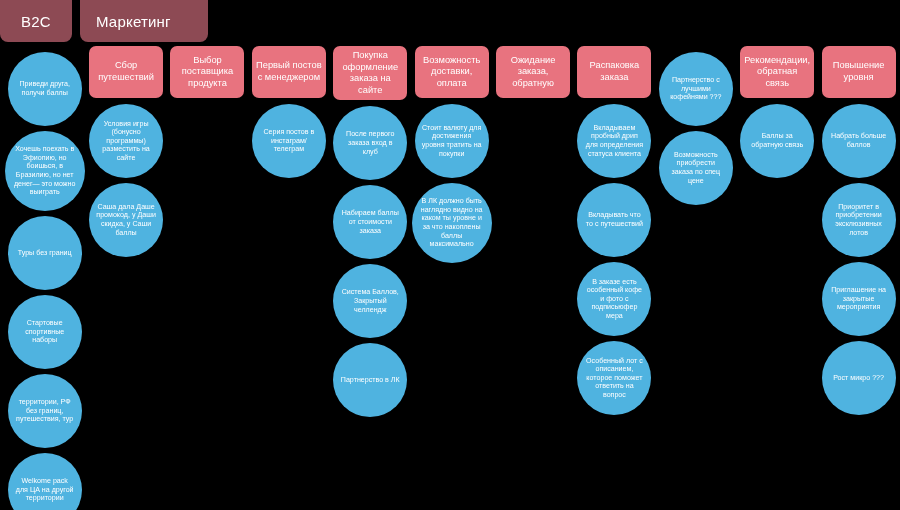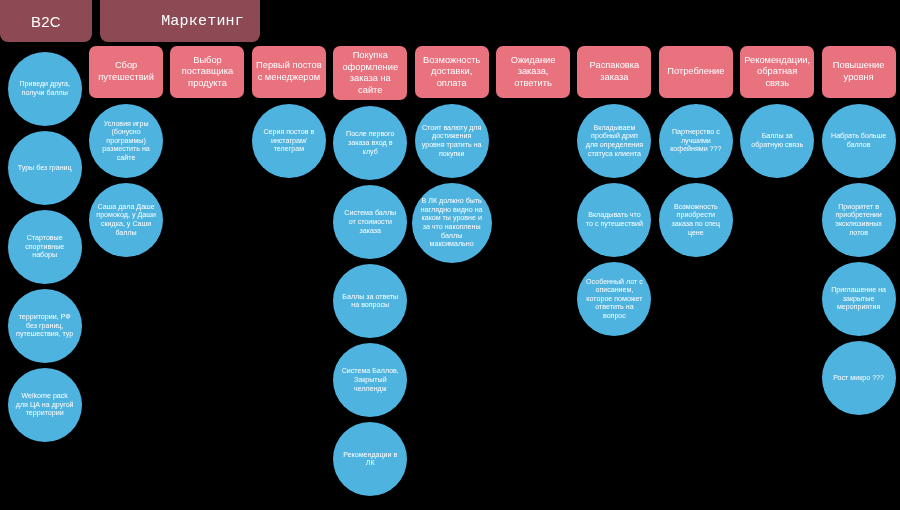--- a/index.html
+++ b/index.html
@@ -21,22 +21,22 @@
     color:#ffffff;
     border-radius:0 0 8px 8px;
     display:flex;align-items:center;
     padding:0 16px;
     height:42px;
     font-size:15px;
     letter-spacing:.2px;
     box-sizing:border-box;
     white-space:nowrap;
   }
-  .top-chip.b2c{width:92px;justify-content:center;}
-  .top-chip.mkt{width:160px;justify-content:flex-end;font-family:Liberation Mono, monospace;}
+  .top-chip.b2c{width:72px;justify-content:center;}
+  .top-chip.mkt{width:128px;justify-content:flex-start;}
 
   
   .board{
     position:absolute;
     top:46px;left:4px;
     width:896px;
     display:flex;
   }
   .col{
     width:81.4px;
@@ -100,20 +100,21 @@
   </div>
   <div class="top-chip mkt">
     <span>Маркетинг</span>
   </div>
 </div>
 
 <div class="board" id="board">
     <div class="col">
       <div class="cards">
         <div class="bubble">Приведи друга, получи баллы</div>
+        <div class="bubble tall">Хочешь поехать в Эфиопию, но боишься, в Бразилию, но нет денег— это можно выиграть</div>
         <div class="bubble">Туры без границ</div>
         <div class="bubble">Стартовые спортивные наборы</div>
         <div class="bubble">территории, РФ без границ, путешествия, тур</div>
         <div class="bubble">Welkome pack для ЦА на другой территории</div>
       </div>
     </div>
     <div class="col">
       <div class="stage">Сбор путешествий</div>
       <div class="cards">
         <div class="bubble">Условия игры (бонусно программы) разместить на сайте</div>
@@ -127,47 +128,46 @@
     <div class="col">
       <div class="stage">Первый постов с менеджером</div>
       <div class="cards">
         <div class="bubble">Серия постов в инстаграм/ телеграм</div>
       </div>
     </div>
     <div class="col">
       <div class="stage">Покупка оформление заказа на сайте</div>
       <div class="cards">
         <div class="bubble">После первого заказа вход в клуб</div>
-        <div class="bubble">Система баллы от стоимости заказа</div>
-        <div class="bubble">Баллы за ответы на вопросы</div>
+        <div class="bubble">Набираем баллы от стоимости заказа</div>
         <div class="bubble">Система Баллов, Закрытый челлендж</div>
-        <div class="bubble">Рекомендации в ЛК</div>
+        <div class="bubble">Партнерство в ЛК</div>
       </div>
     </div>
     <div class="col">
       <div class="stage">Возможность доставки, оплата</div>
       <div class="cards">
         <div class="bubble">Стоит валюту для достижения уровня тратить на покупки</div>
         <div class="bubble tall">В ЛК должно быть наглядно видно на каком ты уровне и за что накоплены баллы максимально</div>
       </div>
     </div>
     <div class="col">
-      <div class="stage">Ожидание заказа, ответить</div>
+      <div class="stage">Ожидание заказа, обратную</div>
       <div class="cards"></div>
     </div>
     <div class="col">
       <div class="stage">Распаковка заказа</div>
       <div class="cards">
         <div class="bubble">Вкладываем пробный дрип для определения статуса клиента</div>
         <div class="bubble">Вкладывать что то с путешествий</div>
+        <div class="bubble">В заказе есть особенный кофе и фото с подписьюфер мера</div>
         <div class="bubble">Особенный лот с описанием, которое поможет ответить на вопрос</div>
       </div>
     </div>
     <div class="col">
-      <div class="stage">Потребление</div>
       <div class="cards">
         <div class="bubble">Партнерство с лучшими кофейнями ???</div>
         <div class="bubble">Возможность приобрести заказа по спец цене</div>
       </div>
     </div>
     <div class="col">
       <div class="stage">Рекомендации, обратная связь</div>
       <div class="cards">
         <div class="bubble">Баллы за обратную связь</div>
       </div>

